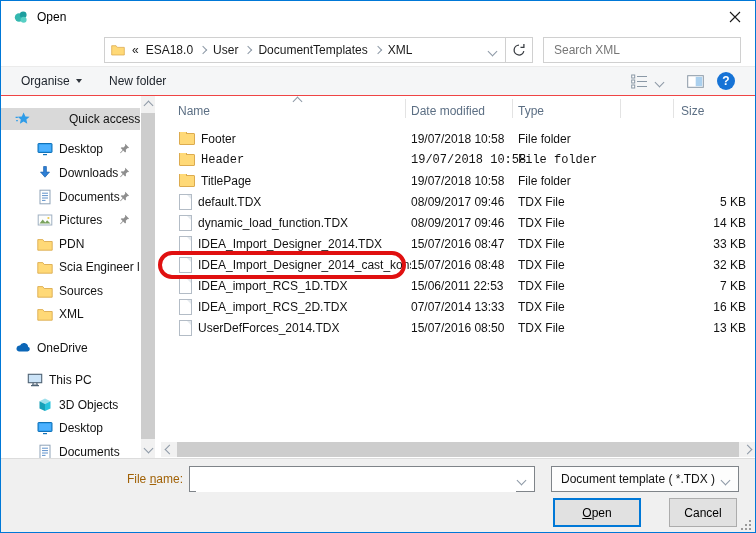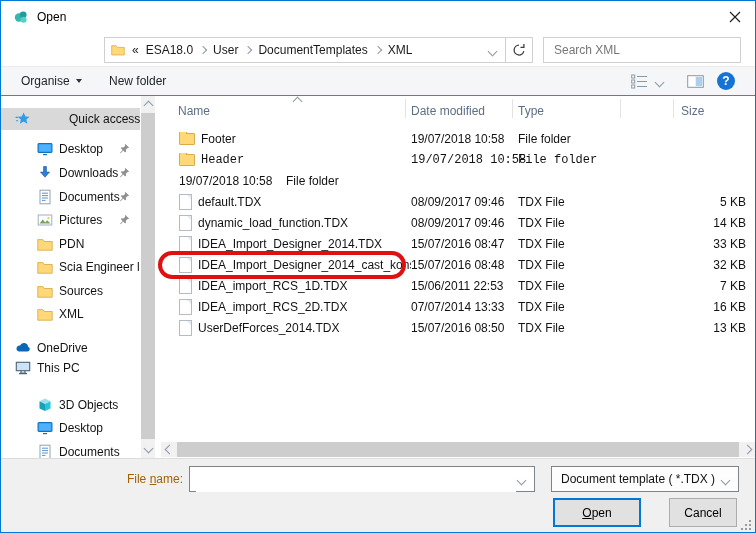--- a/index.html
+++ b/index.html
@@ -306,21 +306,21 @@
 
     <div class="side-item lvl0" style="top:241px;">
       <span class="sic">
         <svg width="16" height="16" viewBox="0 0 16 16">
           <path d="M4 11.5h8.6a2.4 2.4 0 00.5-4.7A4.2 4.2 0 005 5.6a2.9 2.9 0 00-1 5.9z" fill="#0b66b7"></path>
         </svg>
         </span>
       <span>OneDrive</span>
     </div>
 
-    <div class="side-item lvl0" style="top:261px;">
+    <div class="side-item lvl0" style="top:273px;margin-left:12px;">
       <span class="sic">
         <svg width="16" height="16" viewBox="0 0 16 16">
           <rect x="1.3" y="2.3" width="13.4" height="8.4" fill="#cbe3f7" stroke="#4f6375" stroke-width="1.1"></rect>
           <path d="M6.3 10.7l-.6 2.3h4.6l-.6-2.3M4 13.6h8" stroke="#4f6375" stroke-width="1.1" fill="none"></path>
         </svg>
         </span>
       <span>This PC</span>
     </div>
 
     <div class="side-item lvl1" style="top:298px;">
@@ -385,20 +385,24 @@
     <div class="frow" style="top:53px;font-family:Liberation Mono, monospace;">
       <span class="c-name">
           <span class="ic-folder"></span>
           <span>Header</span>
         </span>
       <span class="c-date">19/07/2018 10:58</span>
       <span class="c-type">File folder</span>
       <span class="c-size"></span>
     </div>
     <div class="frow" style="top:74px;">
+      <span class="c-name">
+          <span class="ic-folder"></span>
+          <span>TitlePage</span>
+        </span>
       <span class="c-date">19/07/2018 10:58</span>
       <span class="c-type">File folder</span>
       <span class="c-size"></span>
     </div>
     <div class="frow" style="top:95px;">
       <span class="c-name">
           <span class="ic-file"></span>
           <span>default.TDX</span>
         </span>
       <span class="c-date">08/09/2017 09:46</span>

